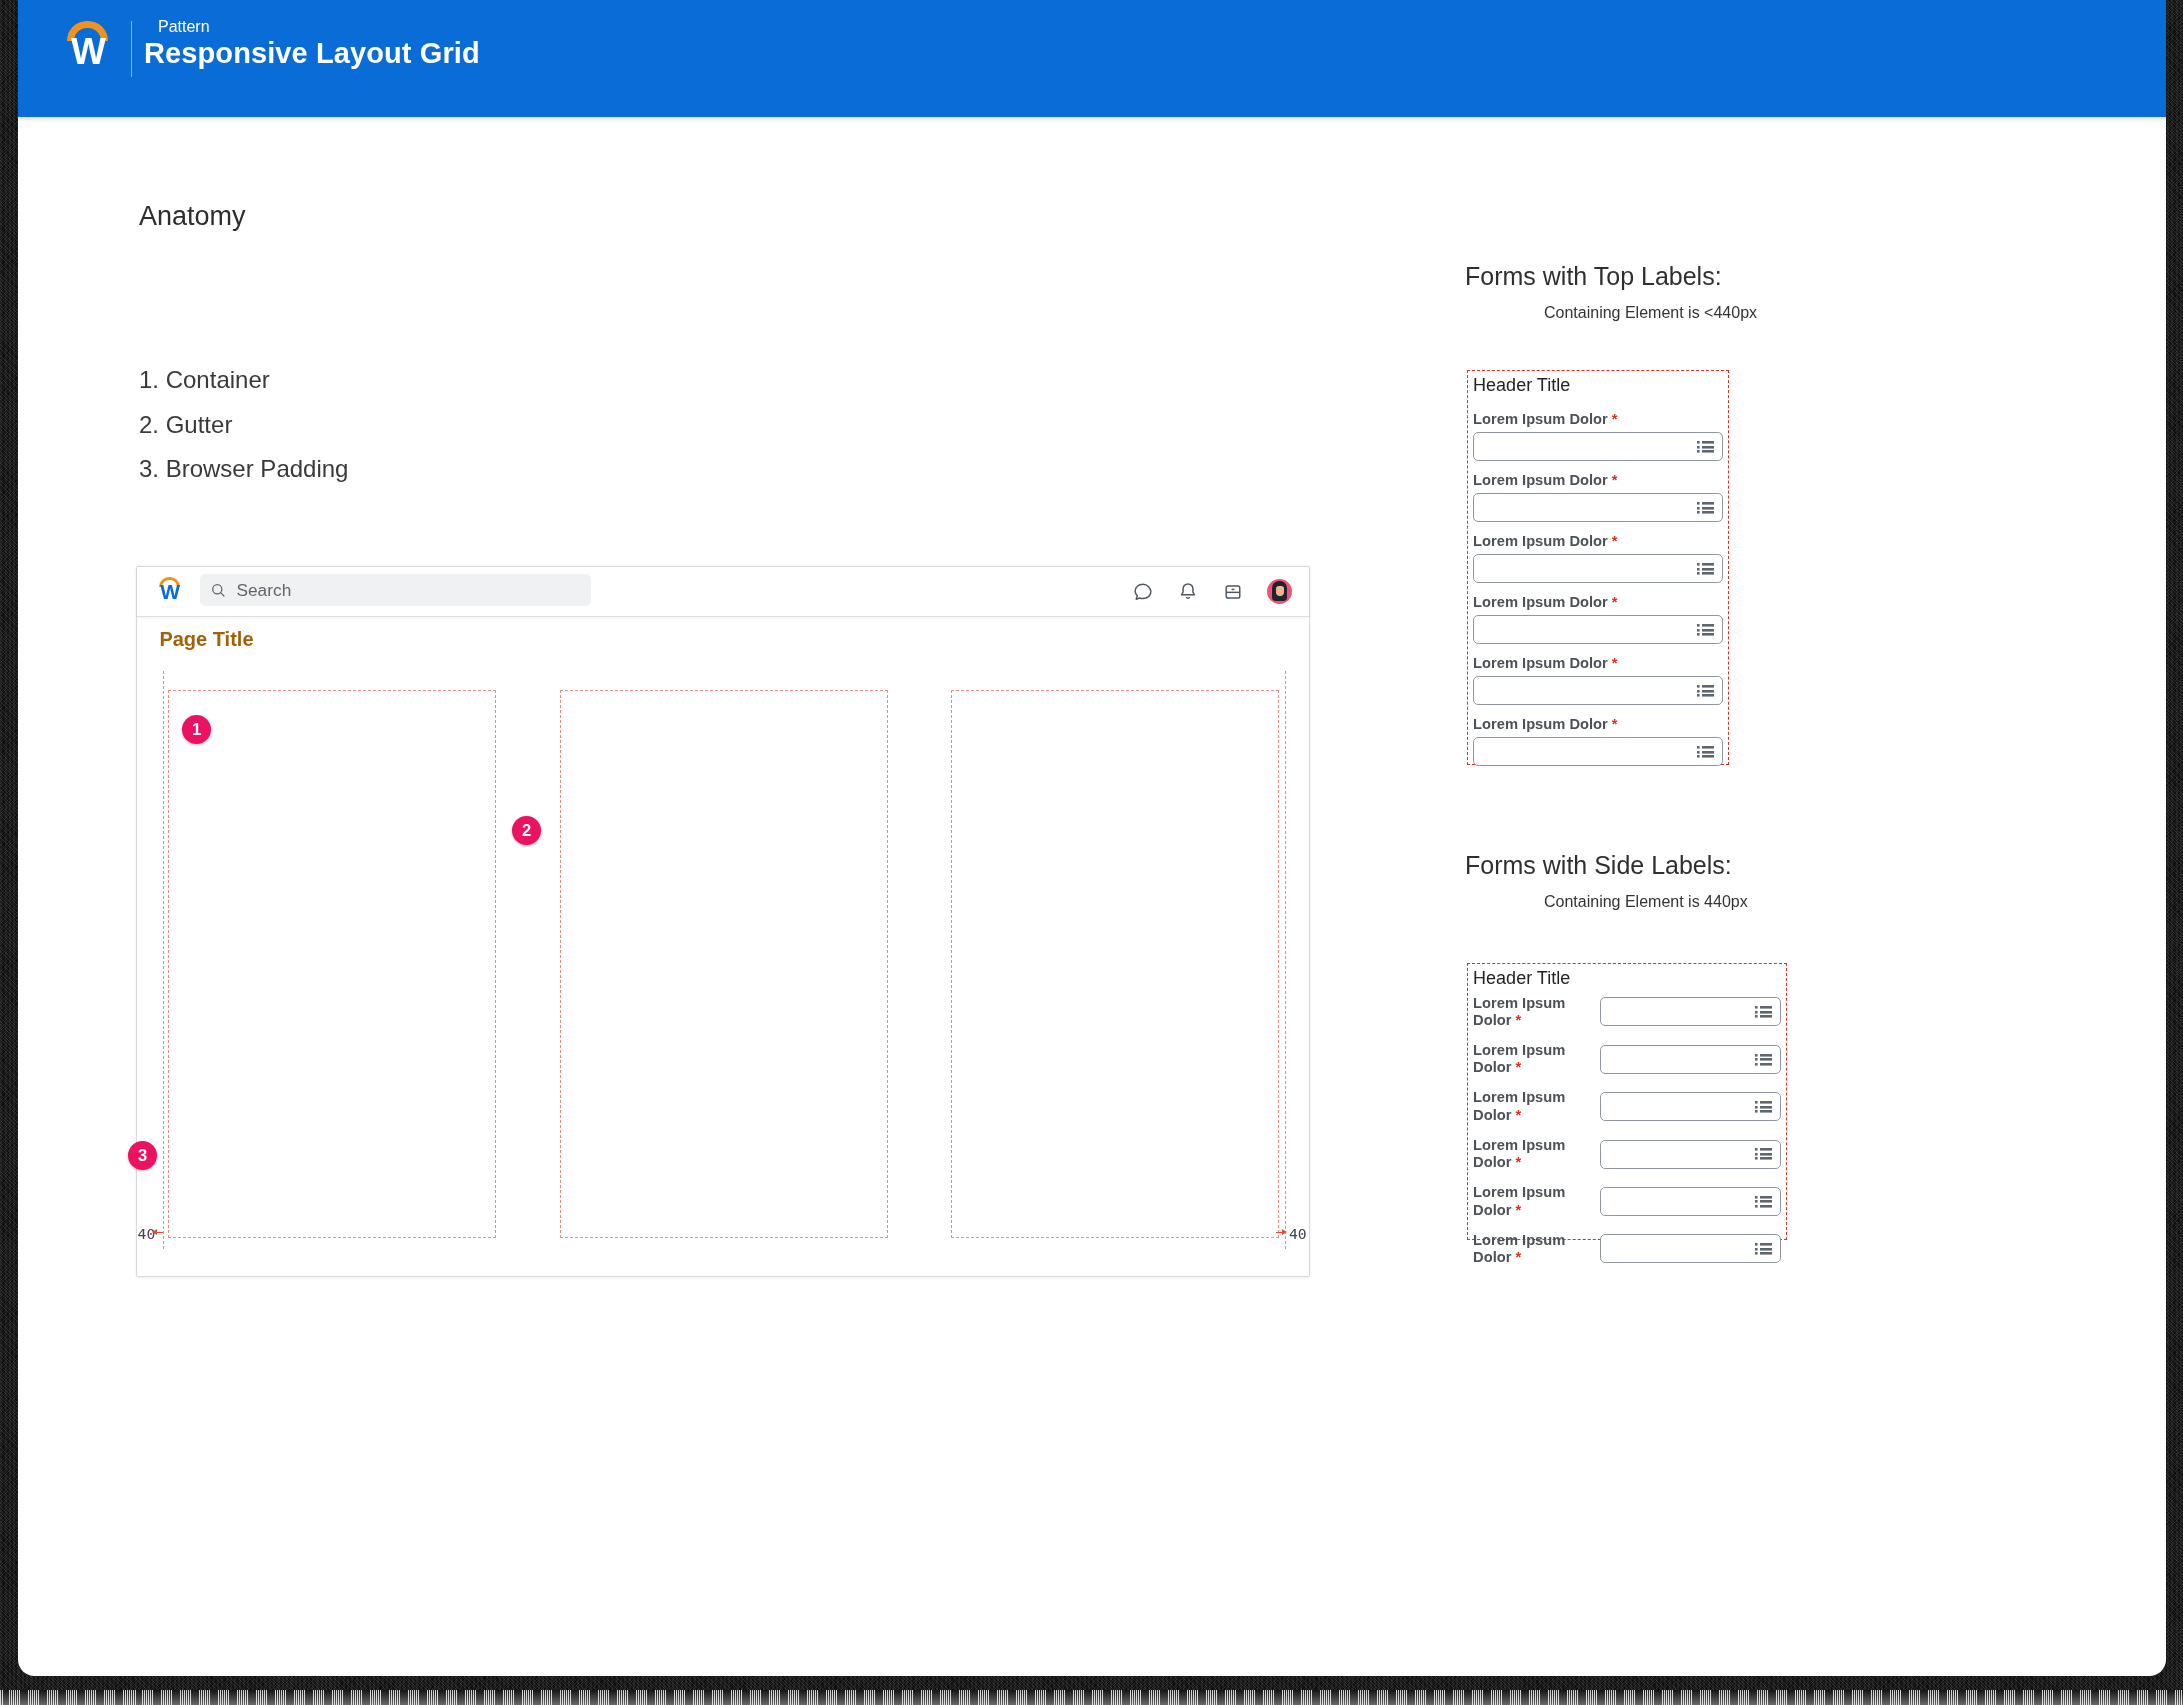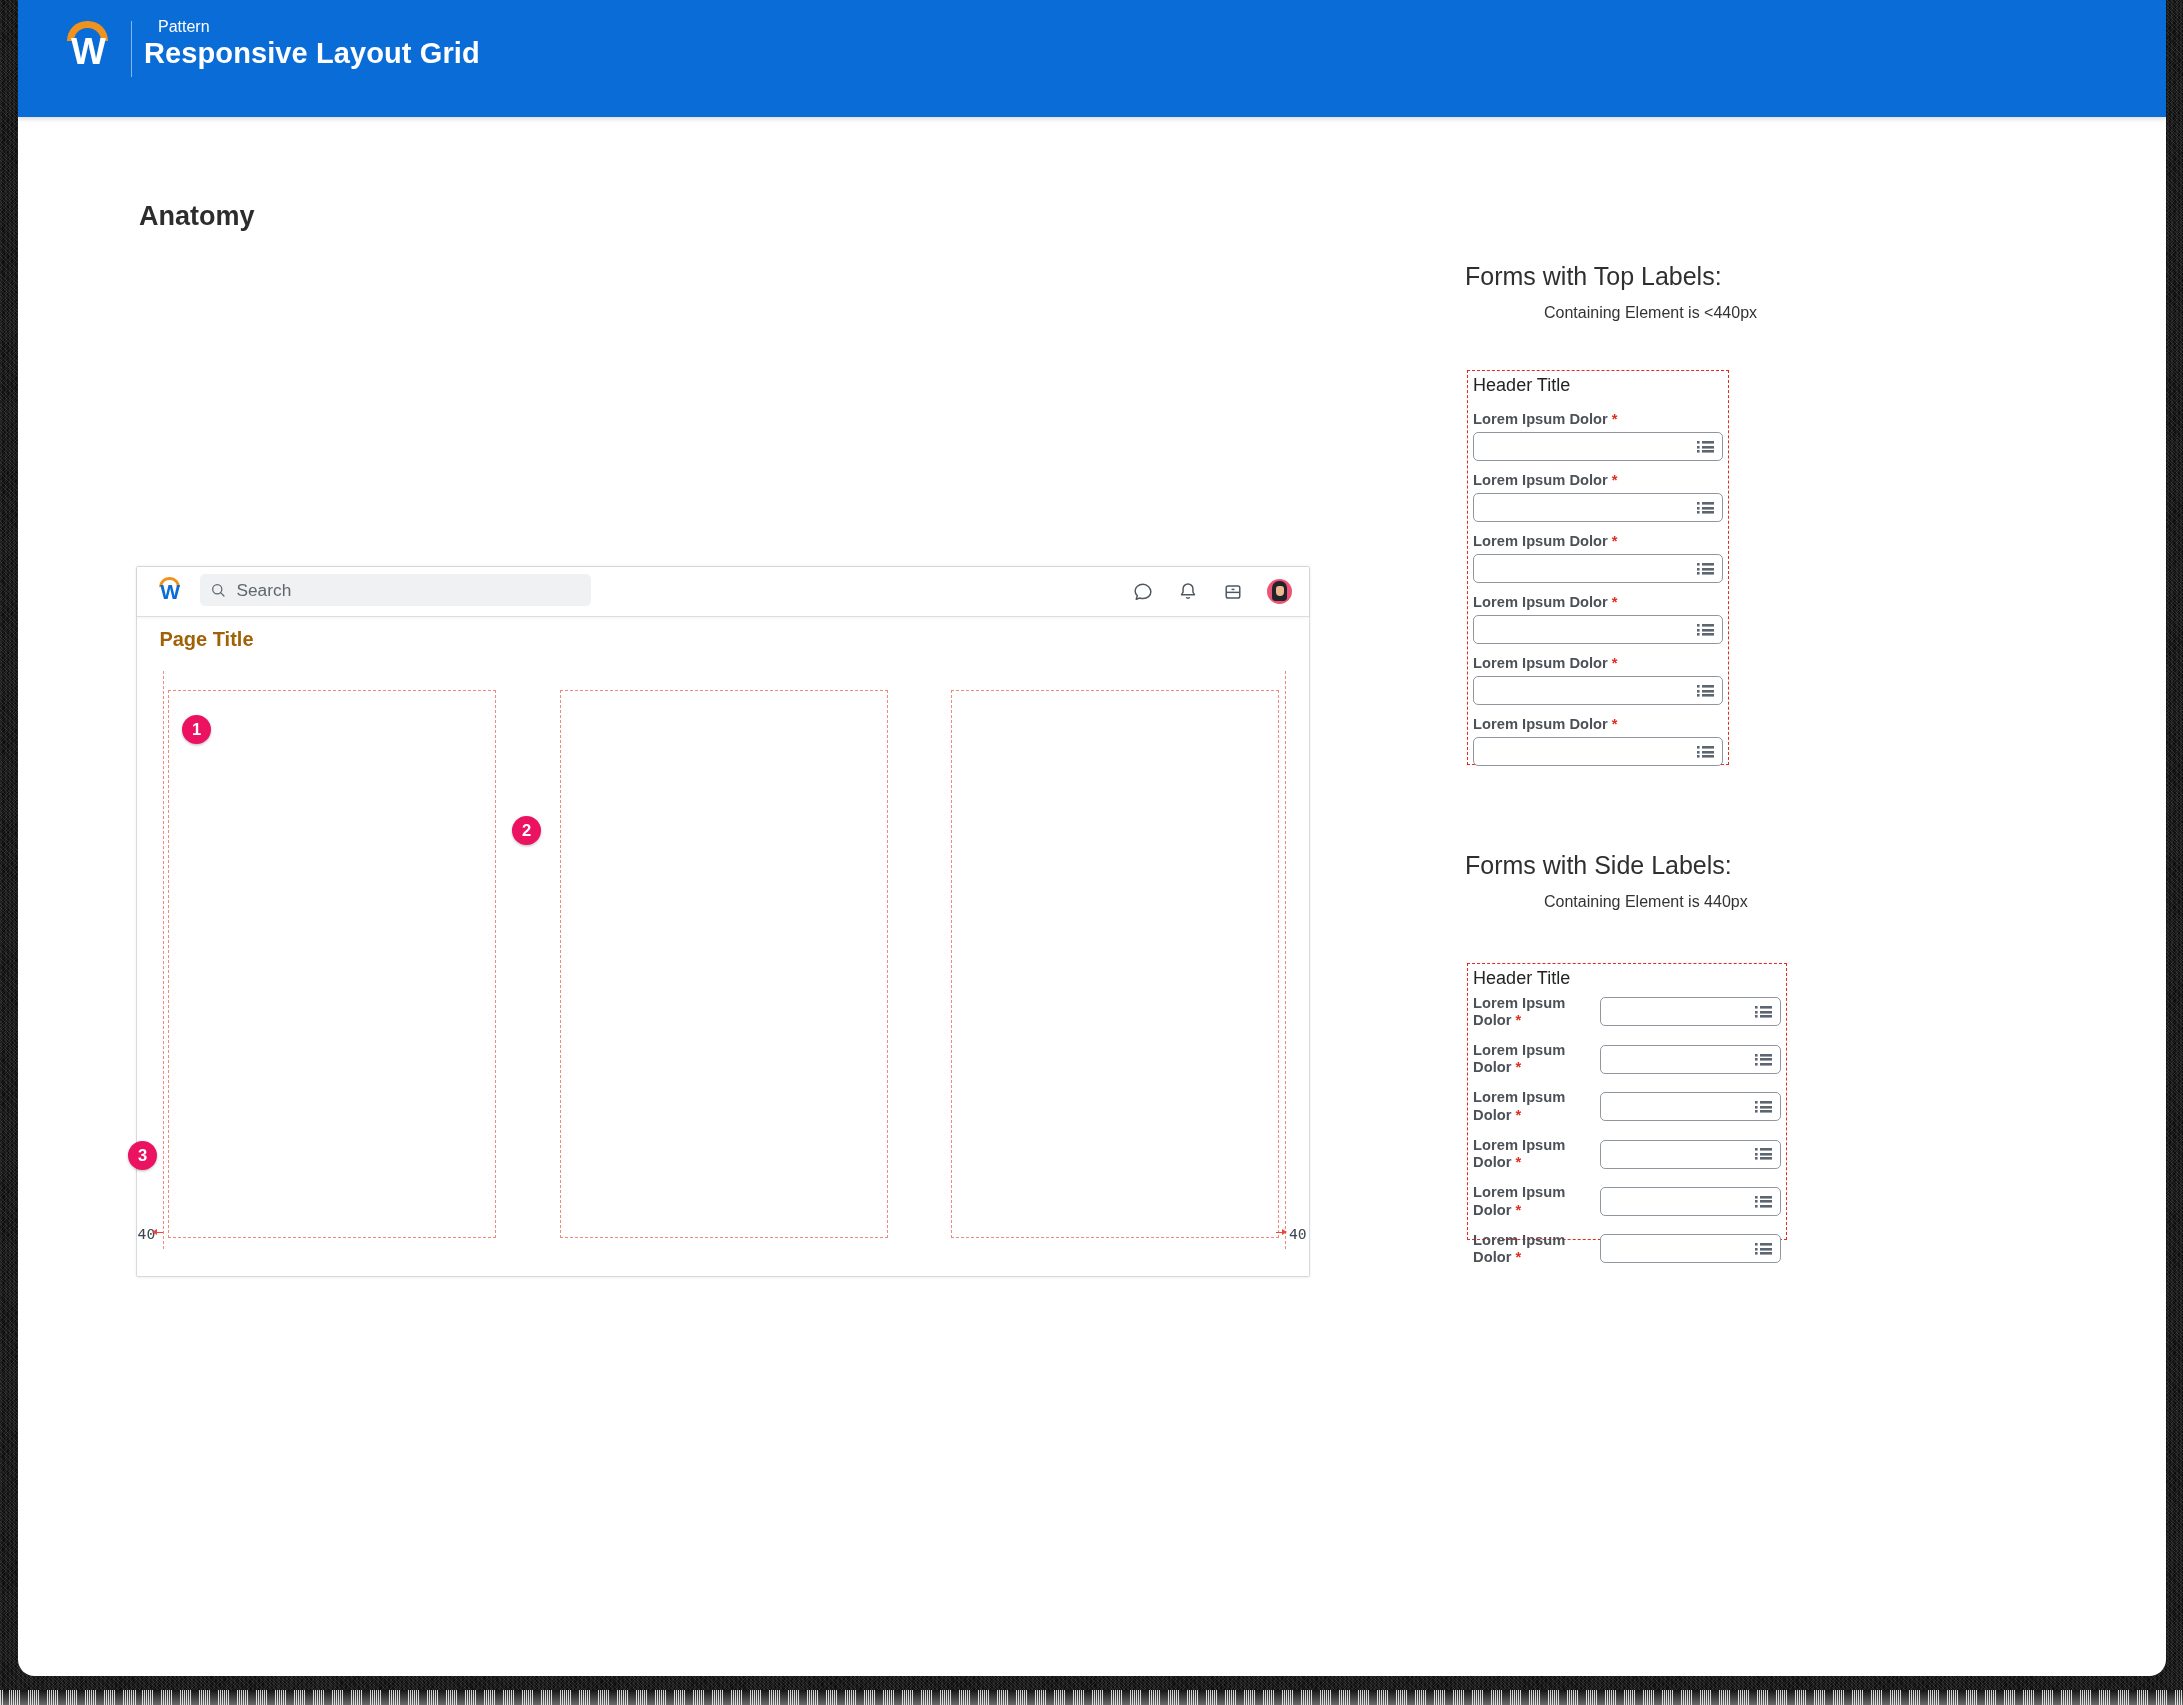--- a/index.html
+++ b/index.html
@@ -35,21 +35,21 @@
   }
   .logo-w{
     position:absolute;left:45px;top:31px;width:49px;text-align:center;
     font-size:37px;font-weight:bold;color:#fff;letter-spacing:-1.9px;
   }
   .appbar-divider{position:absolute;left:113px;top:20.5px;width:1.3px;height:56px;background:rgba(255,255,255,.5);}
   .eyebrow{position:absolute;left:140px;top:18px;font-size:16px;color:#fff;}
   .appbar-title{position:absolute;left:126px;top:37px;font-size:29px;font-weight:bold;color:#fff;letter-spacing:0.1px;}
 
   
-  .anatomy-heading{position:absolute;left:139px;top:201px;font-size:27px;font-weight:bold;color:#2d2d2d;}
+  .anatomy-heading{position:absolute;left:139px;top:201px;font-size:27px;font-weight:normal;color:#2d2d2d;}
   .anatomy-desc{position:absolute;left:139px;top:260px;width:838px;font-size:24px;line-height:38px;color:#3a3a3a;}
   .anatomy-list{position:absolute;left:139px;top:368px;font-size:24px;color:#3a3a3a;}
   .anatomy-list .li{margin-bottom:20.5px;line-height:24px;}
 
   
   .card{
     position:absolute;left:136px;top:566px;width:1174px;height:711px;box-sizing:border-box;
     background:#fff;border:1.3px solid #d7dadd;border-radius:1.9px;box-shadow:0 0.6px 3.2px rgba(0,0,0,.07);
   }
   .card-topbar{
@@ -147,20 +147,25 @@
 
   <header class="appbar">
     <span class="logo-arc"></span>
     <span class="logo-w">W</span>
     <span class="appbar-divider"></span>
     <div class="eyebrow">Pattern</div>
     <div class="appbar-title">Responsive Layout Grid</div>
   </header>
 
   <h2 class="anatomy-heading" style="margin:0">Anatomy</h2>
+  <div class="anatomy-list">
+    <div class="li">1. Container</div>
+    <div class="li">2. Gutter</div>
+    <div class="li">3. Browser Padding</div>
+  </div>
 
   <div class="card">
     <div class="card-topbar">
       <span class="m-arc"></span>
       <span class="m-w">W</span>
       <label class="searchbox">
         <svg width="16.6" height="16.6" viewBox="0 0 24 24" fill="none" stroke="#5f666d" stroke-width="1.8" stroke-linecap="round">
           <circle cx="10.5" cy="10.5" r="6.6"></circle>
           <line x1="15.4" y1="15.4" x2="20.2" y2="20.2"></line>
         </svg>

